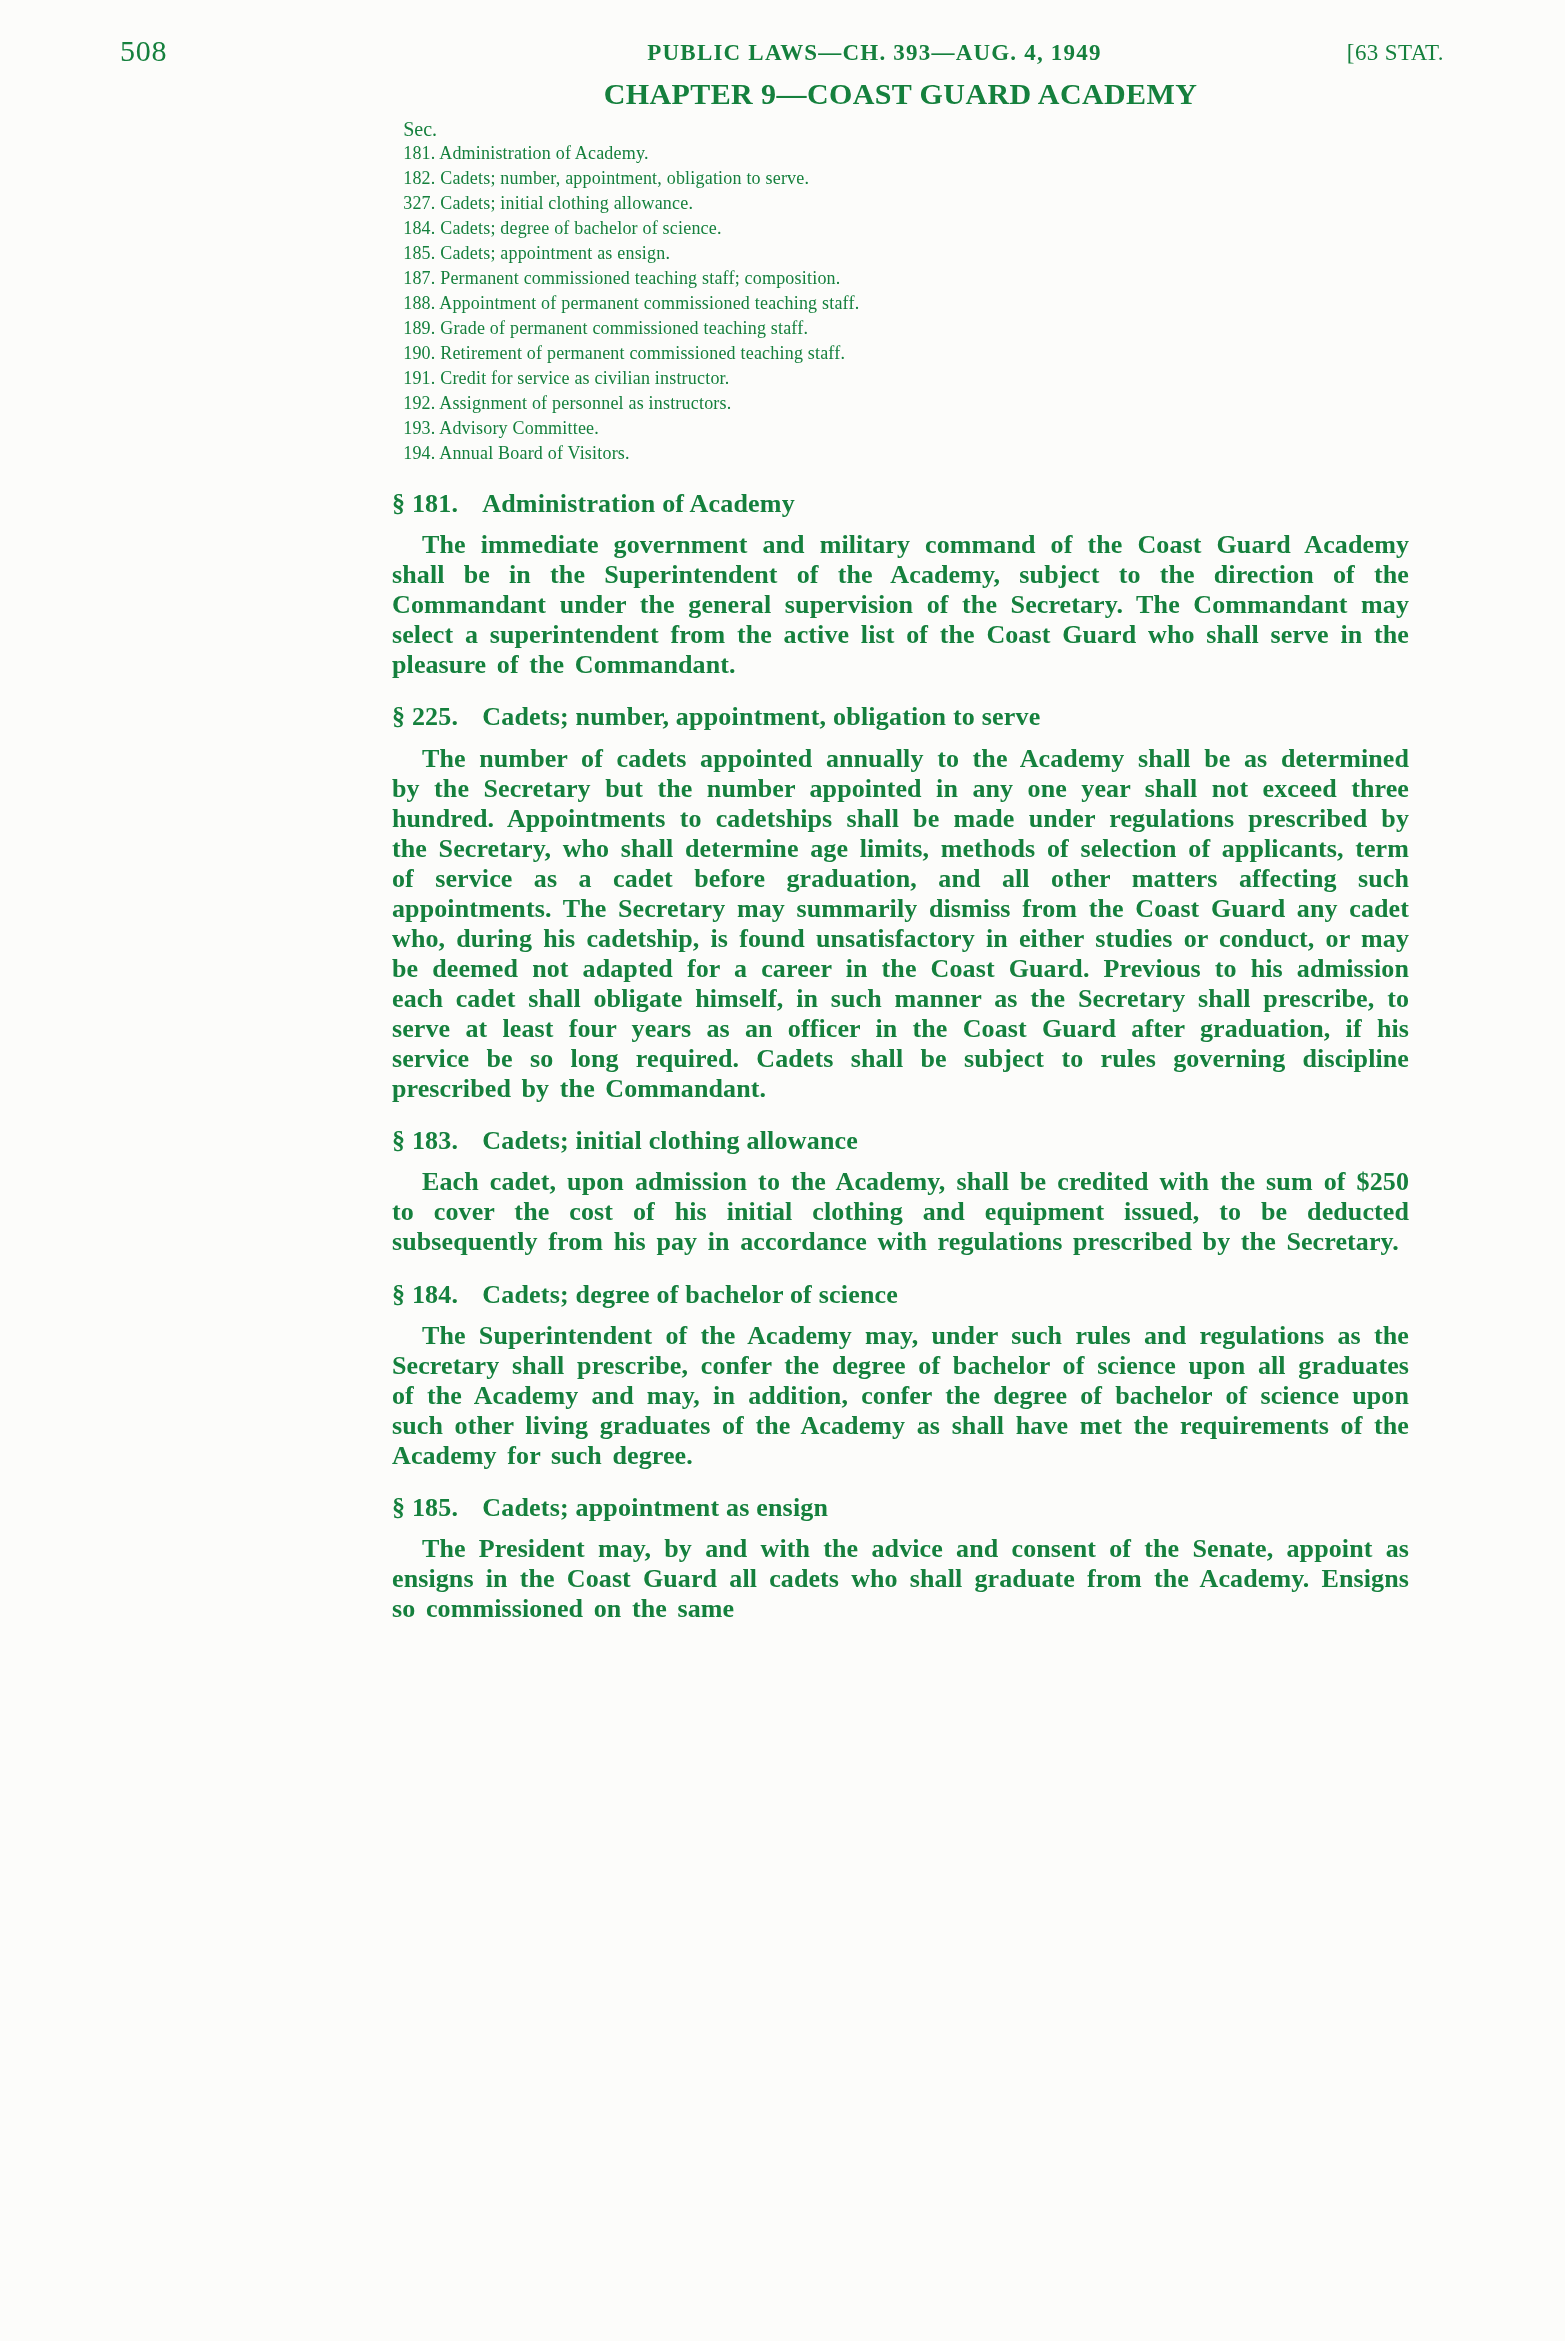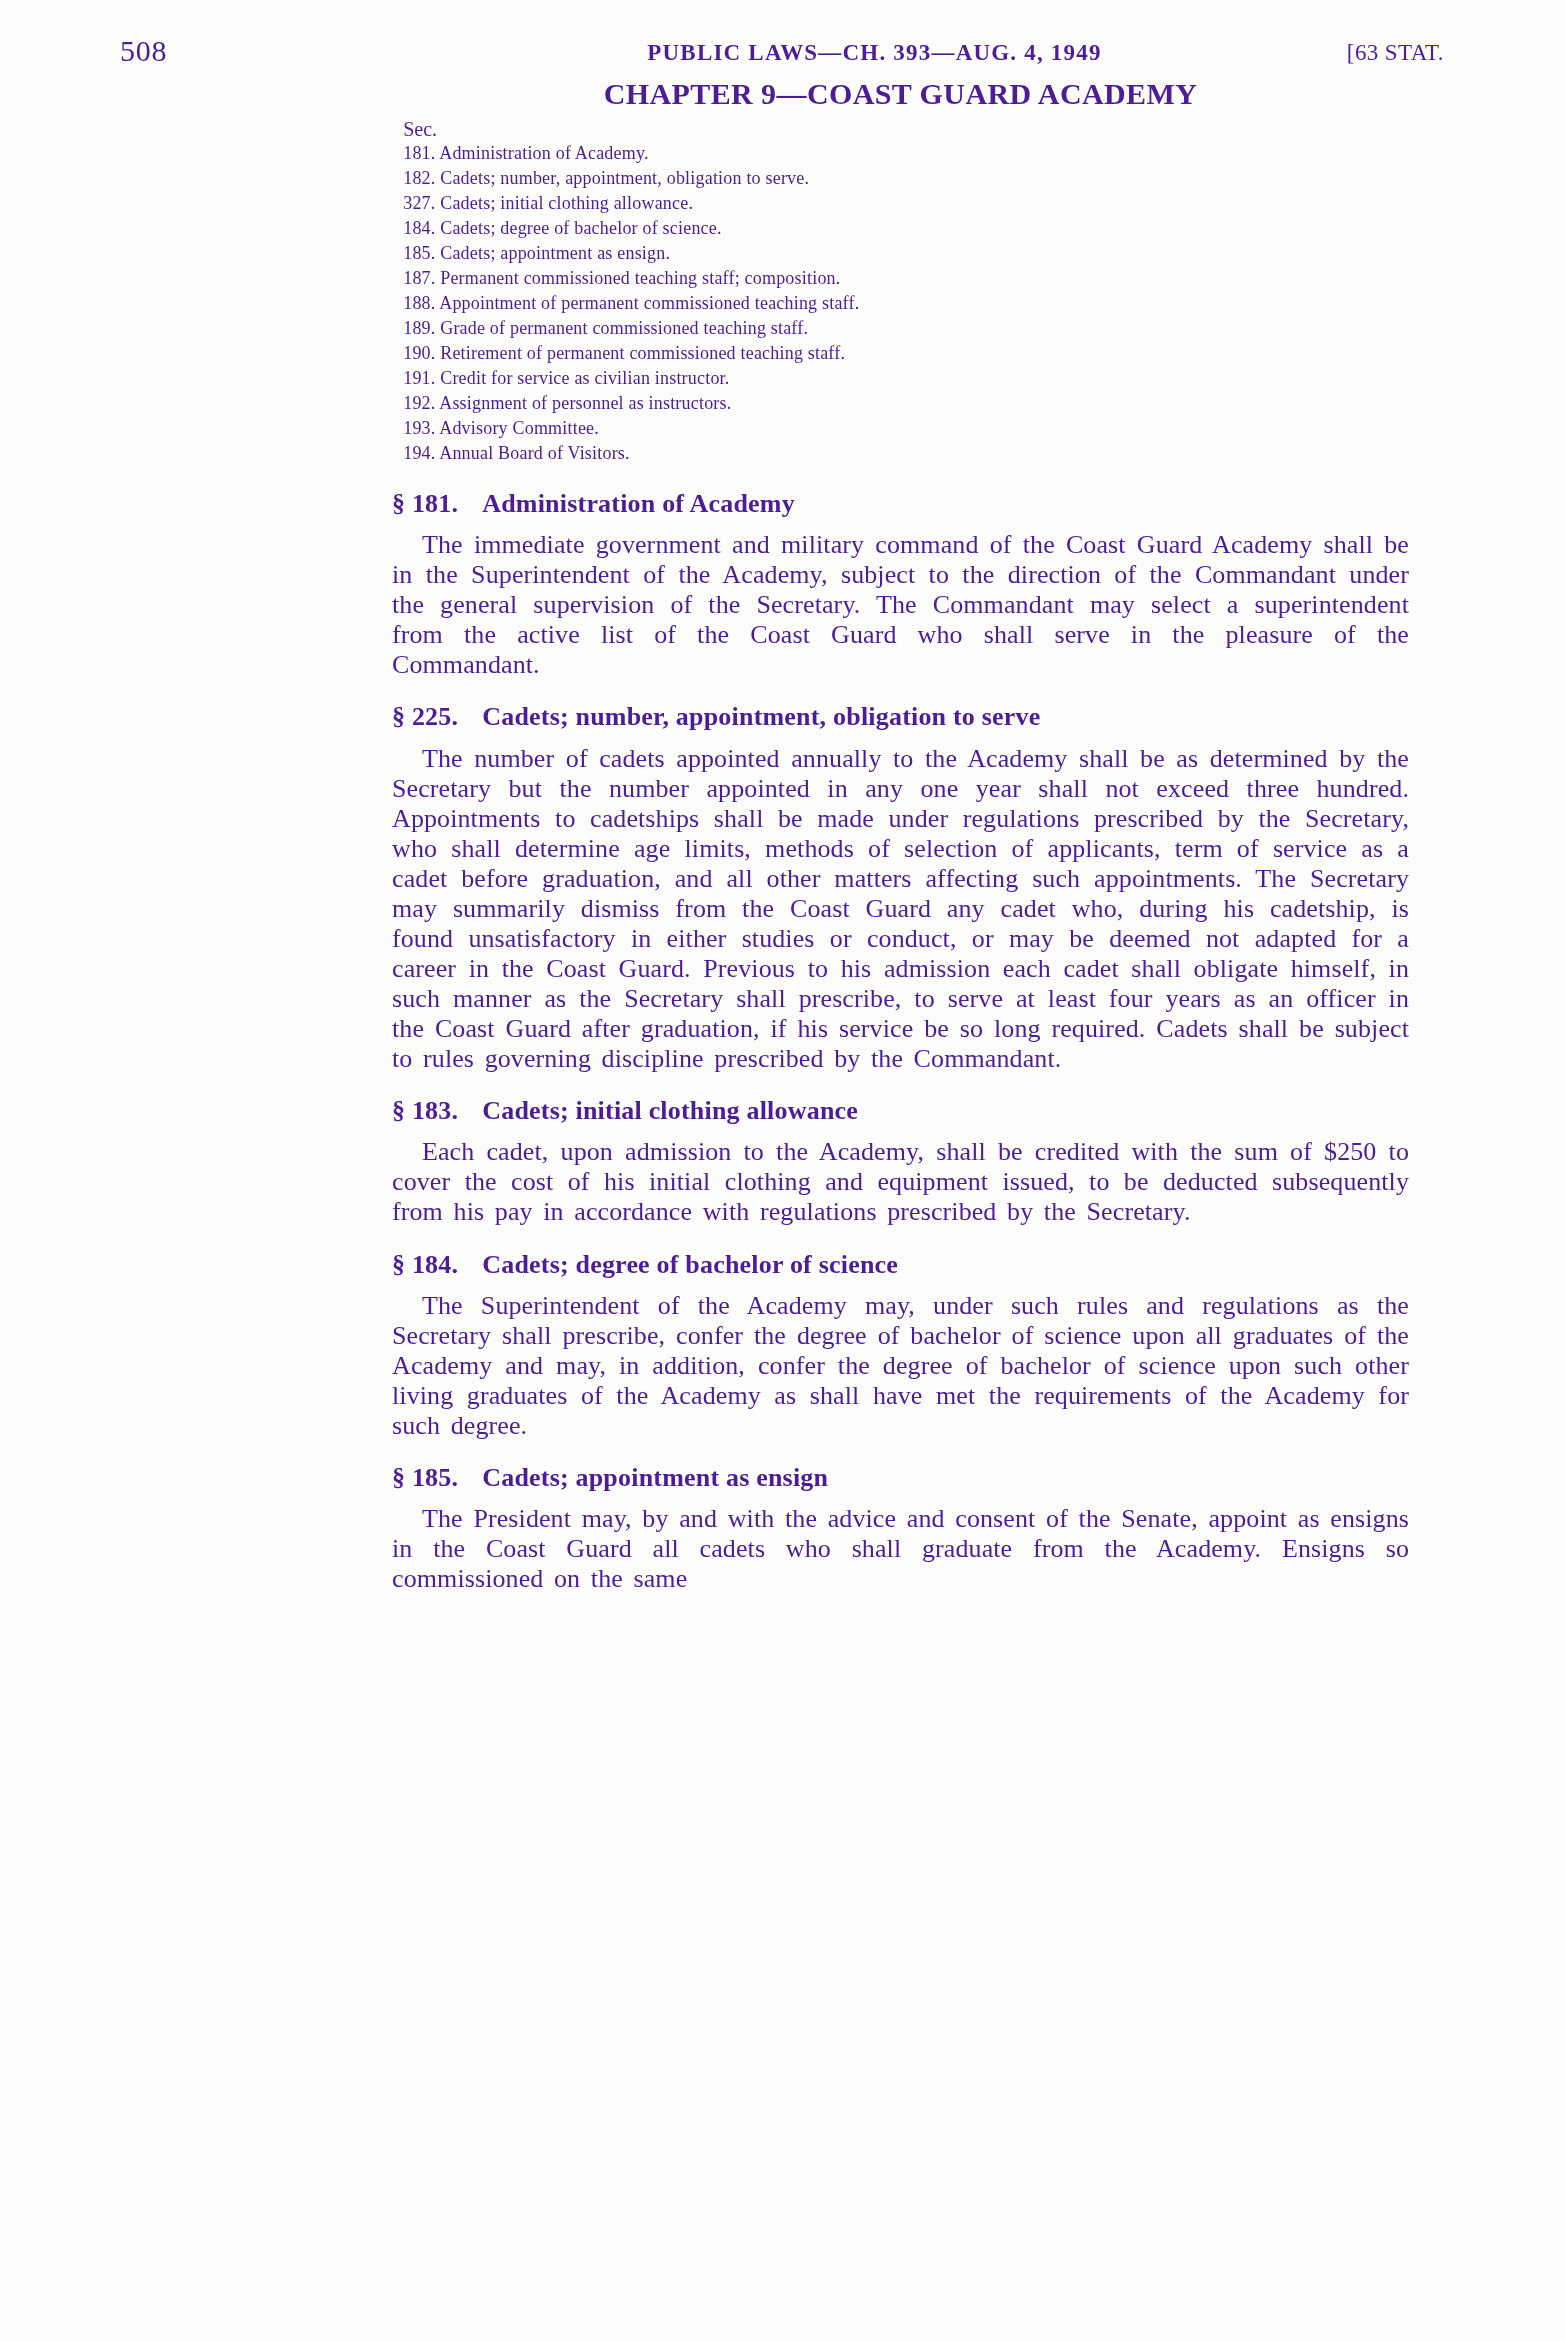--- a/index.html
+++ b/index.html
@@ -3,21 +3,21 @@
 <meta charset="utf-8">
 <style>
   * { margin: 0; padding: 0; box-sizing: border-box; }
   html, body { background: #f4f4f2; }
   .page {
     position: relative;
     width: 1565px;
     height: 2342px;
     margin: 0 auto;
     background: #fcfcfa;
-    color: #4c1d95;
+    color: #15803d;
     font-family: "Liberation Serif", "DejaVu Serif", serif;
     overflow: hidden;
   }
   
   .running-header {
     position: absolute;
     top: 34px;
     left: 0;
     right: 0;
     height: 45px;
@@ -82,20 +82,21 @@
     letter-spacing: 0.2px;
   }
   .sec-heading .sec-num { margin-right: 24px; }
   .body-para {
     font-size: 26px;
     line-height: 30px;
     text-align: justify;
     text-indent: 30px;
     word-spacing: 4px;
     letter-spacing: 0.1px;
+    font-weight: bold;
   }
 </style>
 </head>
 <body>
 
 <div class="page">
 
   <header class="running-header">
     <span class="page-num">508</span>
     <span class="running-head">PUBLIC LAWS—CH. 393—AUG. 4, 1949</span>

